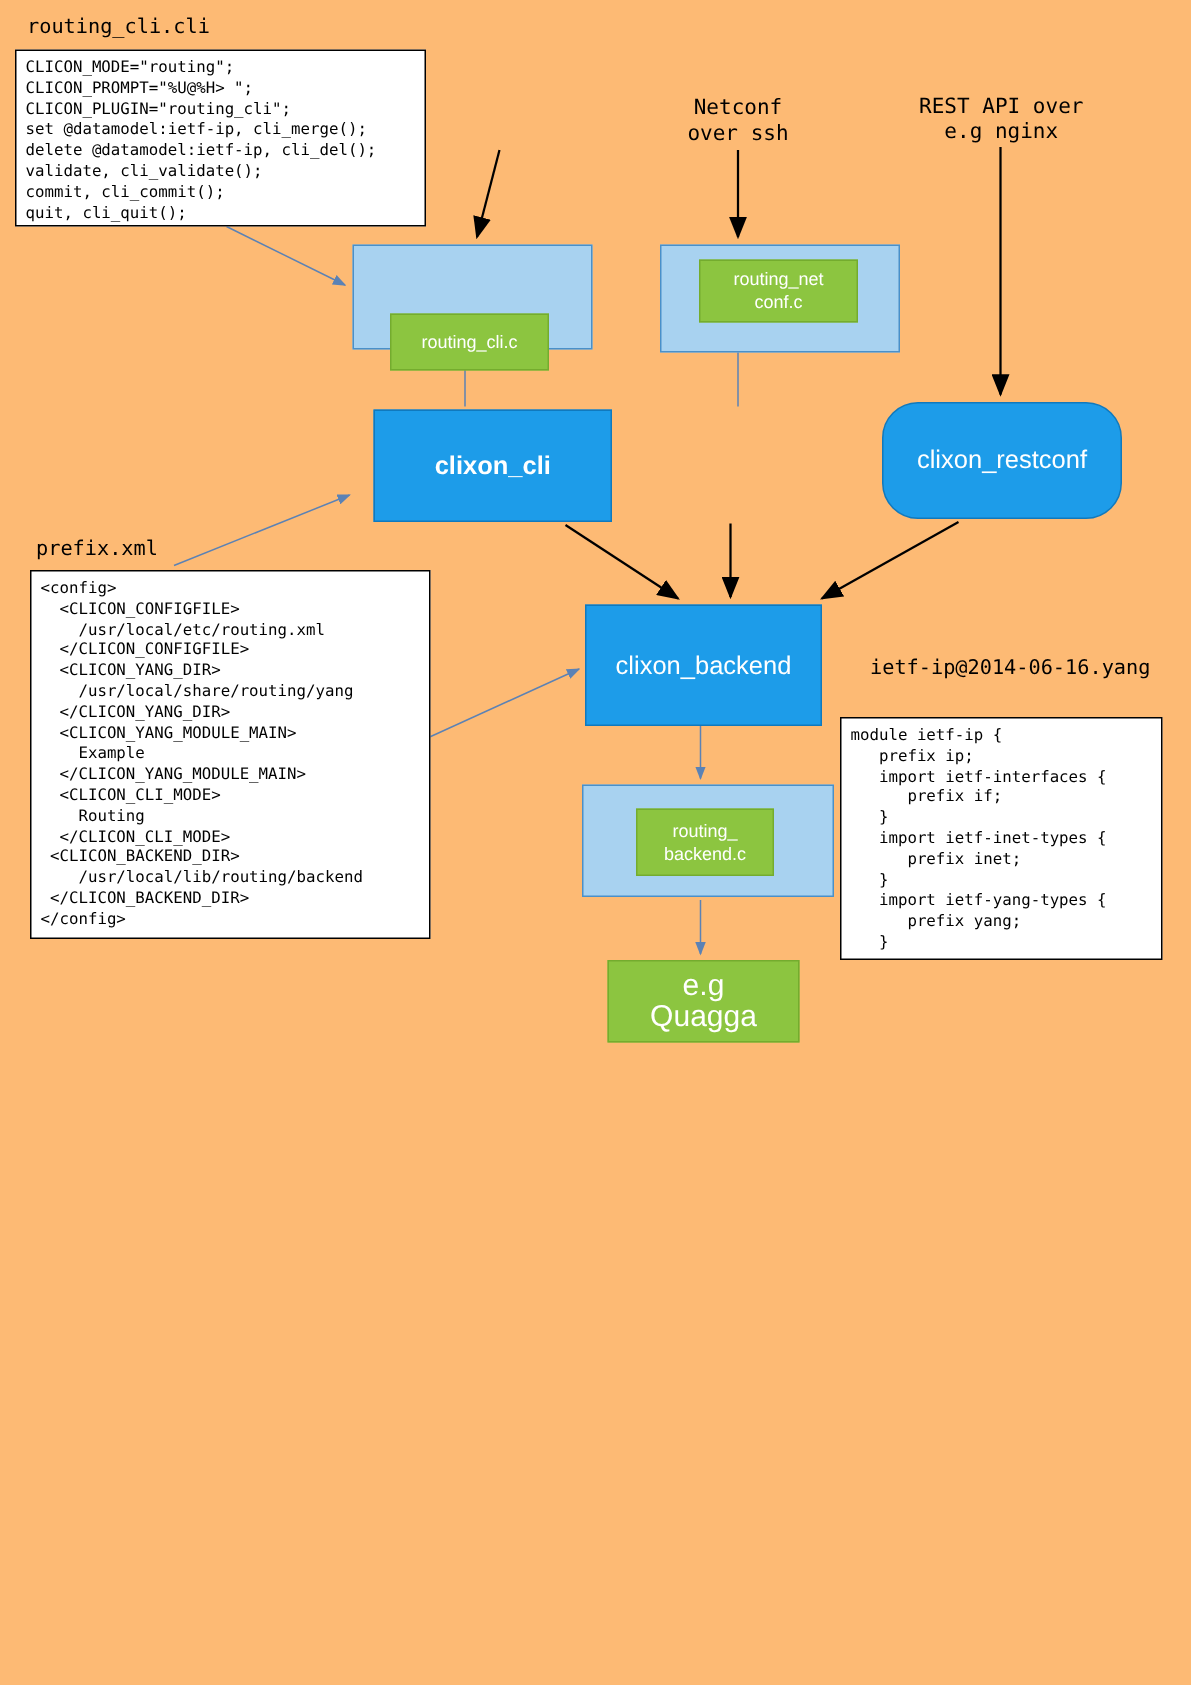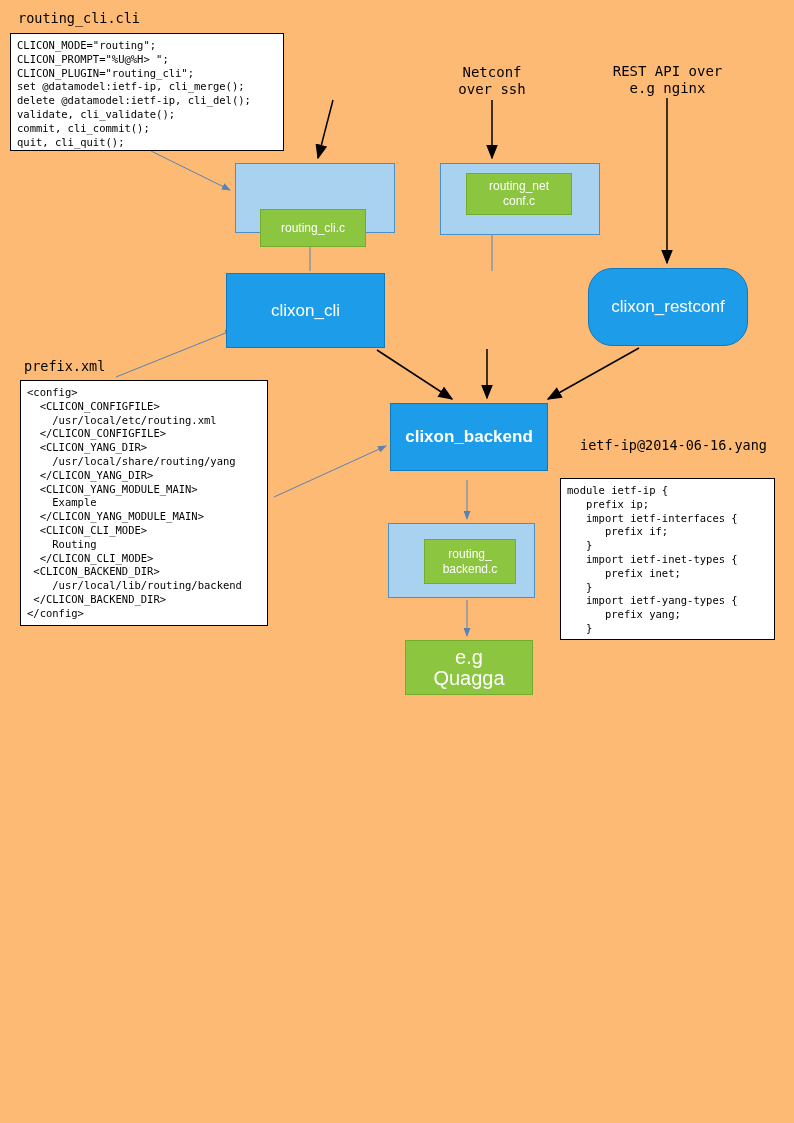--- a/index.html
+++ b/index.html
@@ -128,26 +128,26 @@
 e.g nginx</div>
 
   <div class="node node-lightblue" style="left:235px; top:163px; width:160px; height:70px;">
     <div class="node node-green-inner" style="left:24px; top:15px; width:106px; height:38px;margin-top:30px;">routing_cli.c</div>
   </div>
   <div class="node node-lightblue" style="left:440px; top:163px; width:160px; height:72px;">
     <div class="node node-green-inner" style="left:25px; top:9px; width:106px; height:42px;">routing_net
 conf.c</div>
   </div>
 
-  <div class="node node-blue" style="left:226px; top:273px; width:159px; height:75px;">clixon_cli</div>
+  <div class="node node-blue" style="left:249px; top:273px; width:159px; height:75px;font-weight:bold;">clixon_cli</div>
   <div class="node node-blue" style="left:588px; top:268px; width:160px; height:78px;border-radius:24px;">clixon_restconf</div>
-  <div class="node node-blue" style="left:390px; top:403px; width:158px; height:68px;font-weight:bold;">clixon_backend</div>
+  <div class="node node-blue" style="left:390px; top:403px; width:158px; height:81px;">clixon_backend</div>
 
   <div class="file-title" style="left:24px; top:358px;">prefix.xml</div>
-  <pre class="code-box" style="left:20px; top:380px; width:248px; height:246px;">&lt;config&gt;
+  <pre class="code-box" style="left:20px; top:380px; width:267px; height:246px;">&lt;config&gt;
   &lt;CLICON_CONFIGFILE&gt;
     /usr/local/etc/routing.xml
   &lt;/CLICON_CONFIGFILE&gt;
   &lt;CLICON_YANG_DIR&gt;
     /usr/local/share/routing/yang
   &lt;/CLICON_YANG_DIR&gt;
   &lt;CLICON_YANG_MODULE_MAIN&gt;
     Example
   &lt;/CLICON_YANG_MODULE_MAIN&gt;
   &lt;CLICON_CLI_MODE&gt;
@@ -164,21 +164,21 @@
    import ietf-interfaces {
       prefix if;
    }
    import ietf-inet-types {
       prefix inet;
    }
    import ietf-yang-types {
       prefix yang;
    }</pre>
 
-  <div class="node node-lightblue" style="left:388px; top:523px; width:147px; height:75px;">
+  <div class="node node-lightblue" style="left:388px; top:523px; width:168px; height:75px;">
     <div class="node node-green-inner" style="left:35px; top:15px; width:92px; height:45px;">routing_
 backend.c</div>
   </div>
 
   <div class="node node-green-big" style="left:405px; top:640px; width:128px; height:55px;">e.g
 Quagga</div>
 
 </div>
 
 </body></html>

